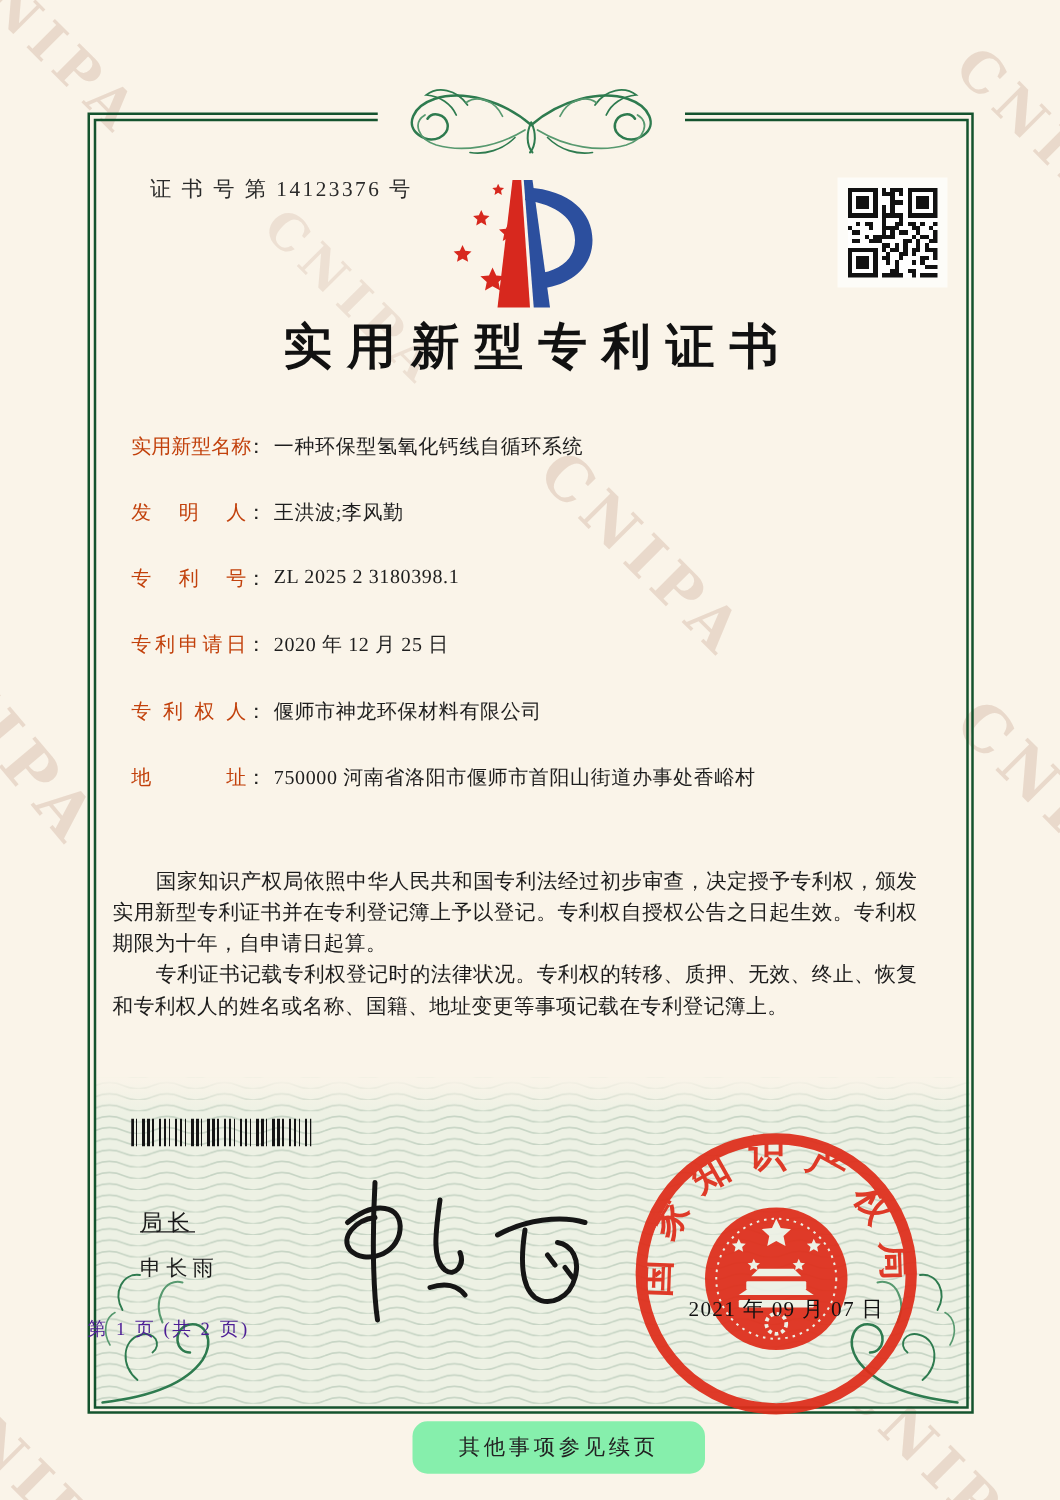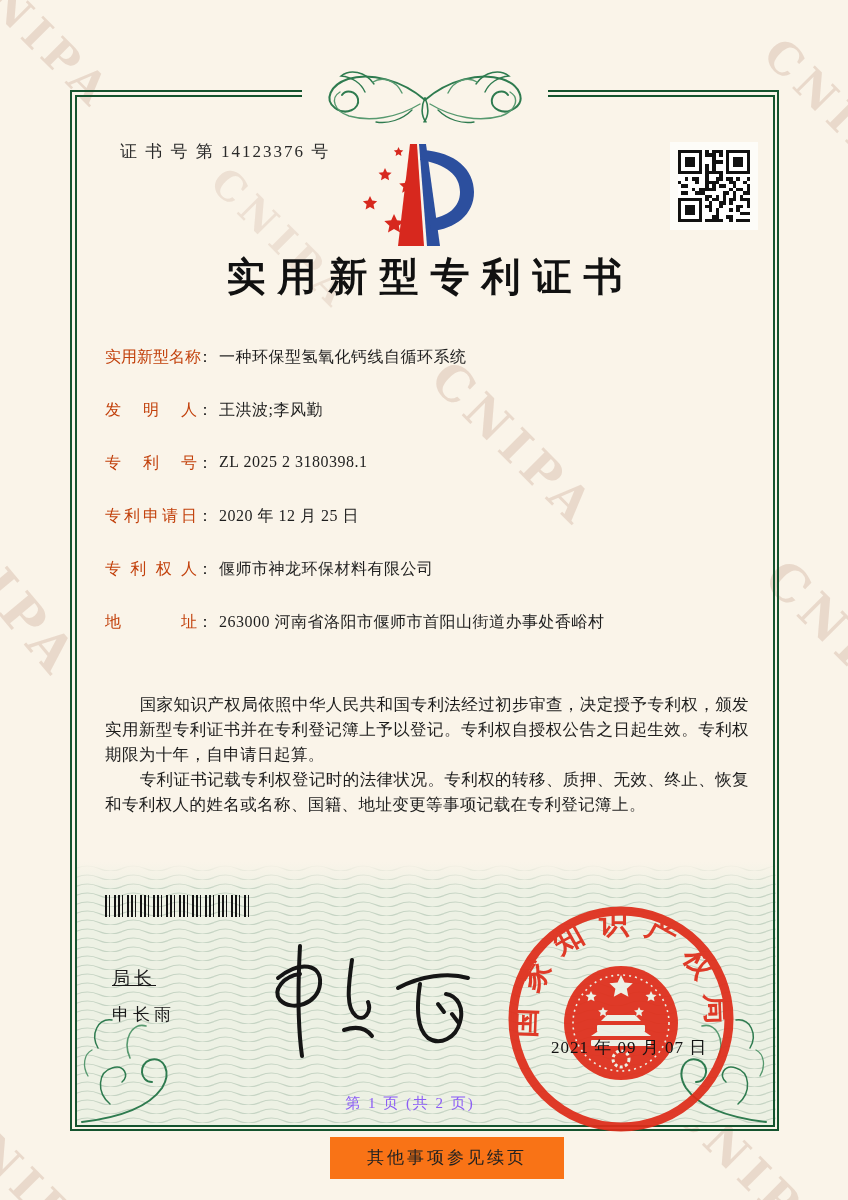--- a/index.html
+++ b/index.html
@@ -22,36 +22,36 @@
   .qrbox{position:absolute;left:670px;top:142px;width:88px;height:88px;background:#fdfcf8;z-index:5;}
   .qrbox svg{position:absolute;left:8px;top:8px;}
   .title{position:absolute;left:70px;top:250px;width:709px;z-index:5;text-align:center;
          font-size:39px;font-weight:bold;letter-spacing:12px;text-indent:12px;color:#111;}
   .fields{position:absolute;left:105px;top:347px;width:648px;z-index:5;font-size:16px;}
   .frow{height:53px;white-space:nowrap;}
   .flabel{display:inline-block;width:92px;text-align:justify;text-align-last:justify;vertical-align:top;color:#c2410c;}
   .fcolon{display:inline-block;vertical-align:top;}
   .fvalue{display:inline-block;margin-left:6px;vertical-align:top;letter-spacing:0.5px;color:#1e1e1e;}
   .flabel2{display:inline-block;width:92px;text-align:justify;text-align-last:justify;vertical-align:top;margin-left:4px;color:#1e1e1e;}
-  .bodytext{position:absolute;left:105px;top:692px;width:644px;z-index:5;}
+  .bodytext{position:absolute;left:90px;top:692px;width:644px;z-index:5;}
   .bodytext p{margin:0;font-size:16.5px;line-height:25px;text-indent:2.1em;text-align:justify;
               letter-spacing:0.4px;color:#1c1c1c;}
   .barcode{position:absolute;left:105px;top:895px;width:144px;height:22px;z-index:5;
     background:repeating-linear-gradient(90deg,#141414 0 2px,rgba(0,0,0,0) 2px 4px,#141414 4px 5px,
     rgba(0,0,0,0) 5px 9px,#141414 9px 11px,rgba(0,0,0,0) 11px 13px);}
   .signer-title{position:absolute;left:112px;top:966px;z-index:5;font-size:18px;letter-spacing:4px;color:#1a1a1a;text-decoration:underline;}
   .signer-name{position:absolute;left:112px;top:1003px;z-index:5;font-size:17px;letter-spacing:4px;color:#1a1a1a;}
   .signature{position:absolute;left:262px;top:928px;z-index:5;}
   .seal{position:absolute;left:503px;top:901px;z-index:6;opacity:0.93;}
   .seal-date{position:absolute;left:518px;top:1036px;width:222px;z-index:7;text-align:center;
              font-size:17px;letter-spacing:1px;color:#111;}
-  .page-info{position:absolute;left:70px;top:1094px;width:680px;z-index:5;text-align:center;
-             font-size:15px;letter-spacing:2px;color:#8b5cf6;}
+  .page-info{position:absolute;left:70px;top:1054px;width:680px;z-index:5;
+             font-size:15px;letter-spacing:2px;color:#4c1d95;}
   .cont-note{position:absolute;left:330px;top:1137px;width:234px;height:42px;z-index:5;
-             background:#f97316;text-align:center;line-height:42px;font-size:17px;letter-spacing:3px;color:#222;}
+             background:#86efac;text-align:center;line-height:42px;font-size:17px;letter-spacing:3px;color:#222;border-radius:12px;}
 </style>
 </head>
 <body>
 
 <div class="page">
 
   <div class="wm" style="left:-15px;top:-55px;font-size:44px;">CNIPA</div>
   <div class="wm" style="left:235px;top:158px;font-size:40px;color:rgba(222,200,184,0.45);">CNIPA</div>
   <div class="wm" style="left:790px;top:28px;font-size:44px;">CNIPA</div>
   <div class="wm" style="left:460px;top:350px;font-size:48px;">CNIPA</div>
@@ -272,21 +272,21 @@
   </div>
 
   <div class="title">实用新型专利证书</div>
 
   <div class="fields">
       <div class="frow"><span class="flabel">实用新型名称</span><span class="fcolon">：</span><span class="fvalue">一种环保型氢氧化钙线自循环系统</span></div>
       <div class="frow"><span class="flabel">发明人</span><span class="fcolon">：</span><span class="fvalue">王洪波;李风勤</span></div>
       <div class="frow"><span class="flabel">专利号</span><span class="fcolon">：</span><span class="fvalue">ZL 2025 2 3180398.1</span></div>
       <div class="frow"><span class="flabel">专利申请日</span><span class="fcolon">：</span><span class="fvalue">2020 年 12 月 25 日</span></div>
       <div class="frow"><span class="flabel">专利权人</span><span class="fcolon">：</span><span class="fvalue">偃师市神龙环保材料有限公司</span></div>
-      <div class="frow"><span class="flabel">地址</span><span class="fcolon">：</span><span class="fvalue">263000 河南省洛阳市偃师市首阳山街道办事处香峪村</span></div>
+      <div class="frow"><span class="flabel">地址</span><span class="fcolon">：</span><span class="fvalue">750000 河南省洛阳市偃师市首阳山街道办事处香峪村</span></div>
     </div>
 
   <div class="bodytext">
       <p>国家知识产权局依照中华人民共和国专利法经过初步审查，决定授予专利权，颁发实用新型专利证书并在专利登记簿上予以登记。专利权自授权公告之日起生效。专利权期限为十年，自申请日起算。</p>
       <p>专利证书记载专利权登记时的法律状况。专利权的转移、质押、无效、终止、恢复和专利权人的姓名或名称、国籍、地址变更等事项记载在专利登记簿上。</p>
     </div>
 
   <div class="barcode"></div>
 
   <div class="signer-title">局长</div>

